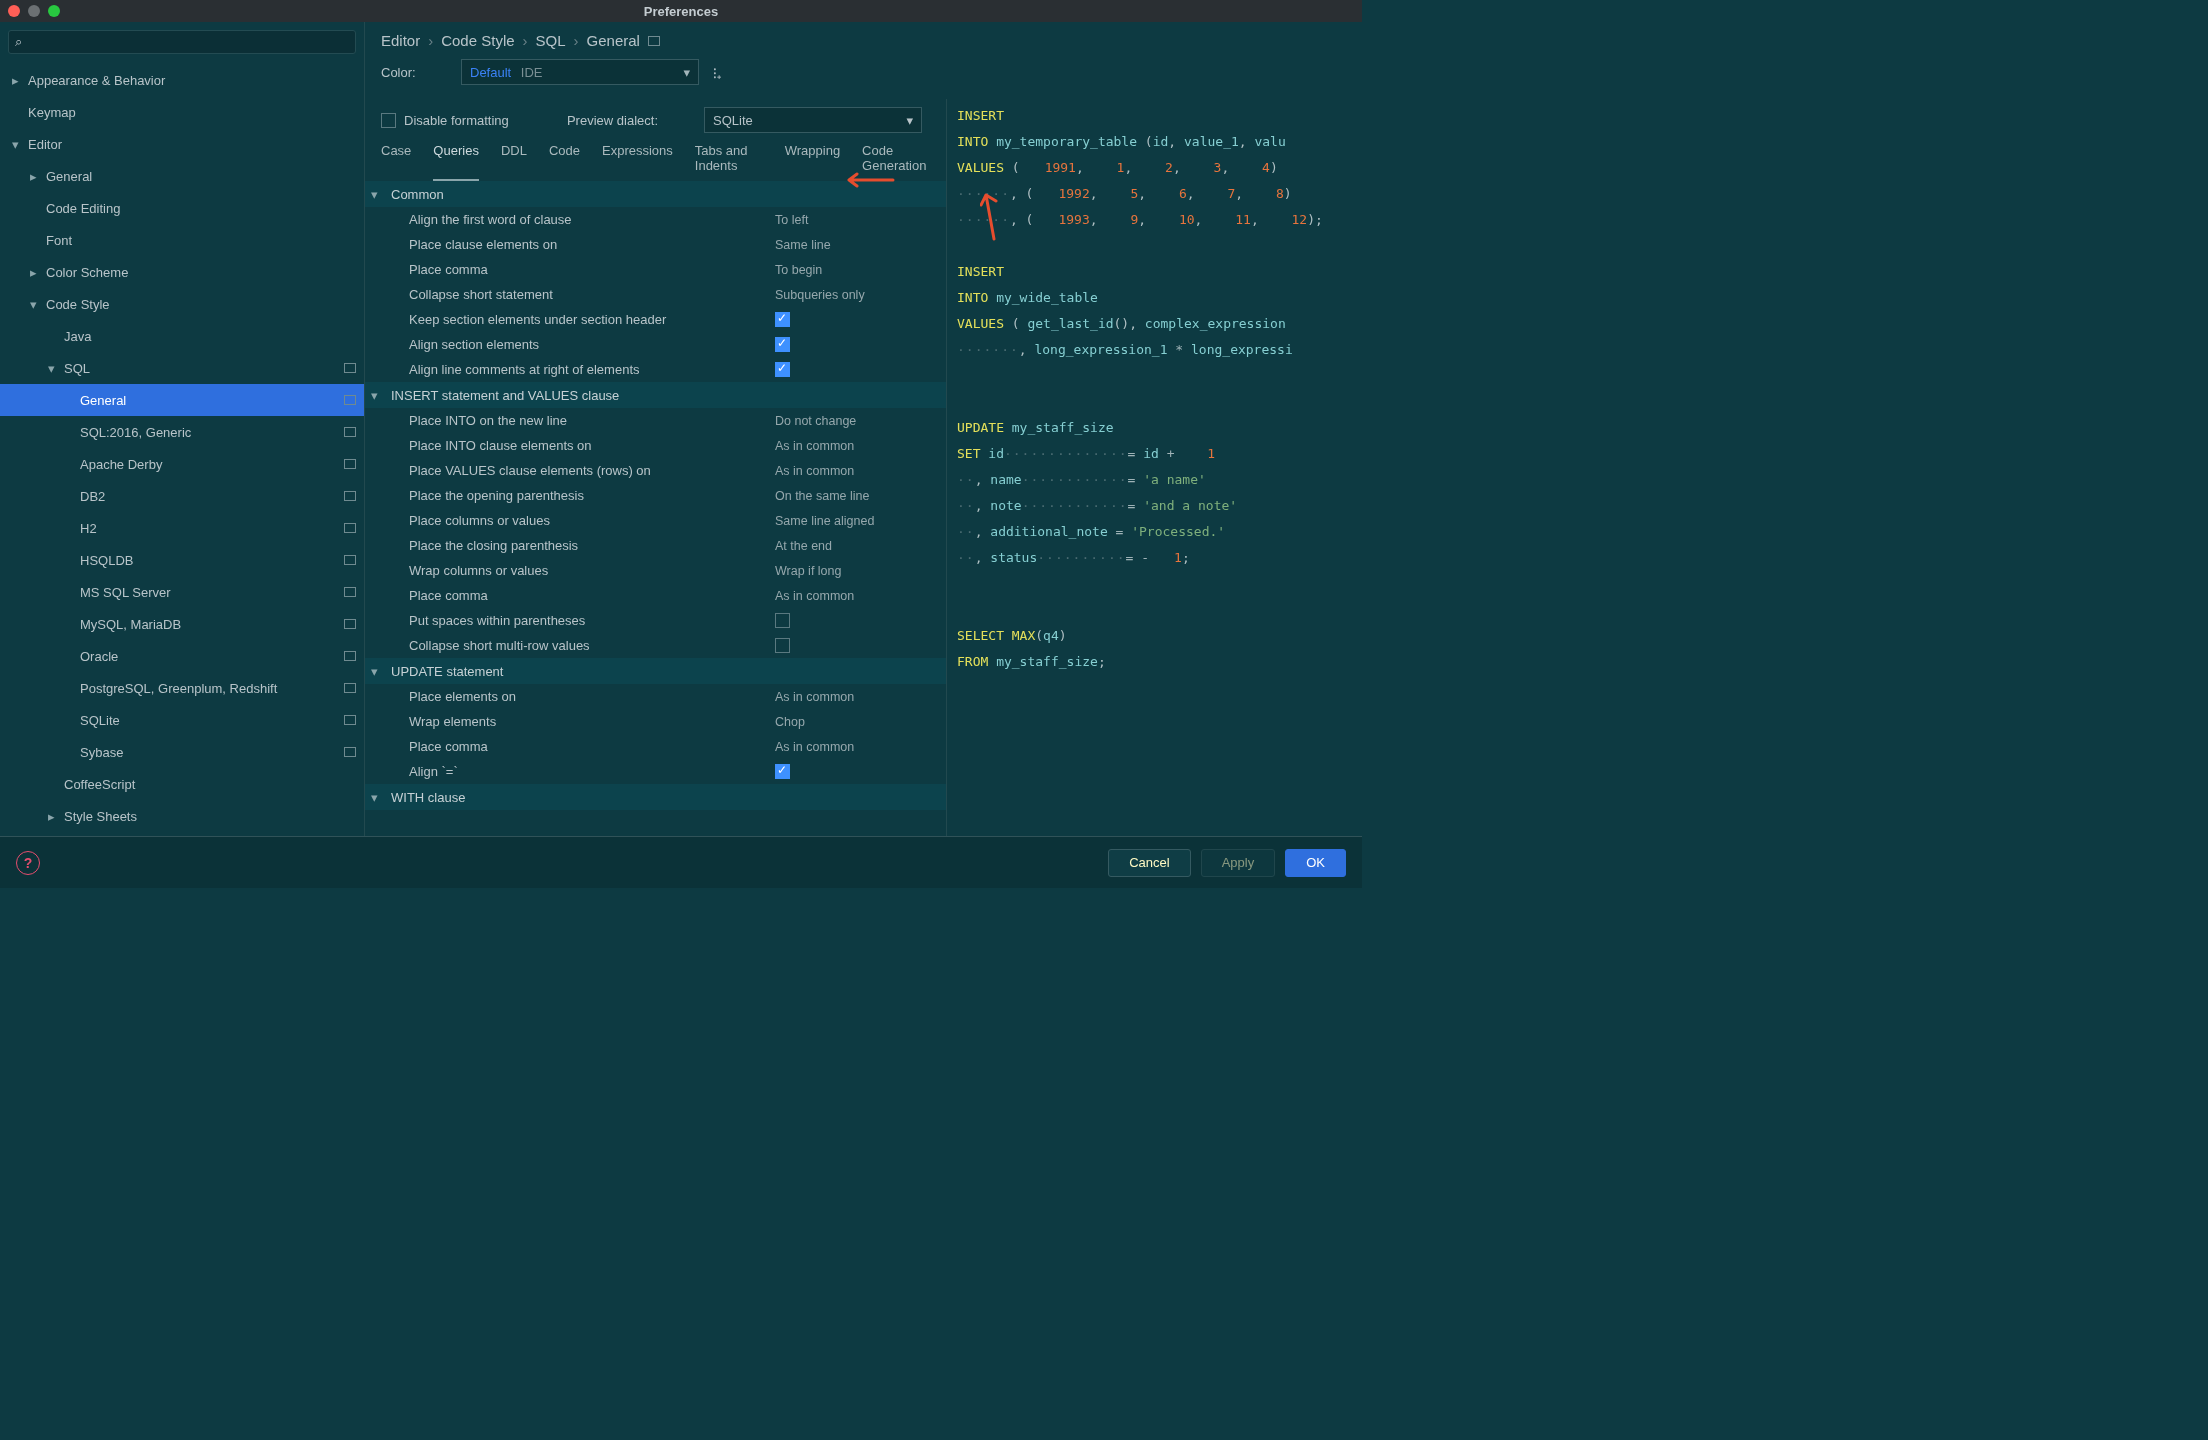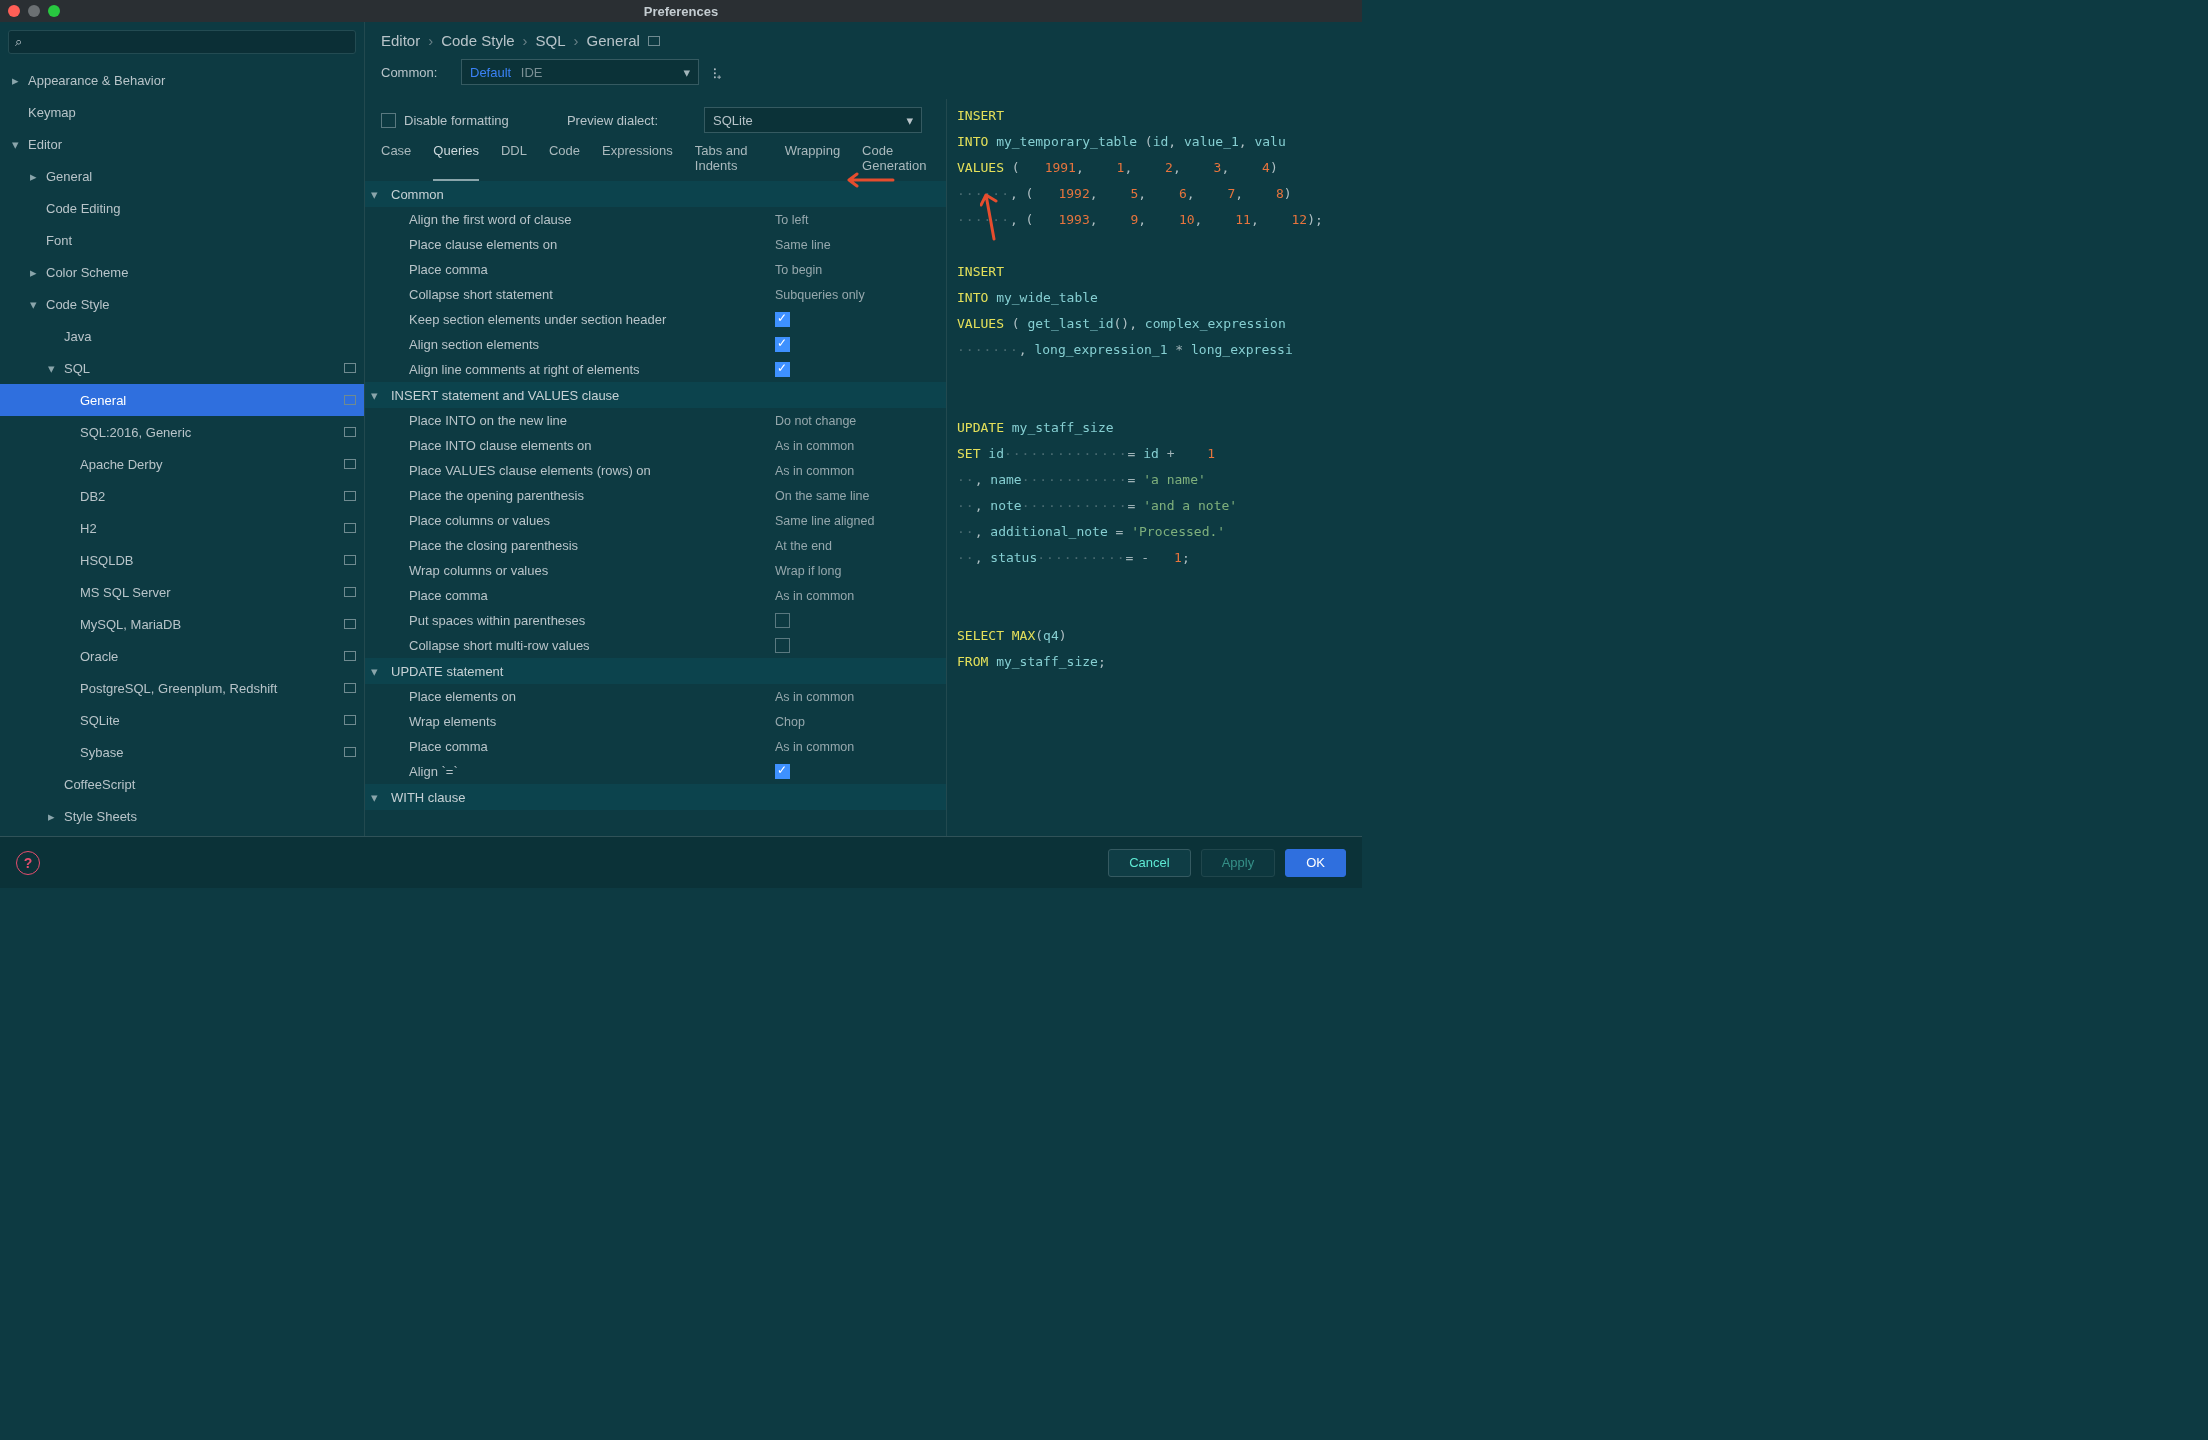--- a/index.html
+++ b/index.html
@@ -94,21 +94,21 @@
   .pn { color:#b0c0c4; }
   .sym { color:#9fb3b7; }
   .dot { color:#4a6b71; letter-spacing:1px; }
 
   .arrow { position:absolute; pointer-events:none; }
   .arrow svg { display:block; }
 
   .footer { height:52px; background:#0b3238; border-top:1px solid #305258; display:flex; align-items:center; justify-content:space-between; padding:0 16px; }
   .help { width:24px; height:24px; border:1.5px solid #e64d6e; border-radius:50%; color:#e64d6e; display:flex; align-items:center; justify-content:center; font-weight:700; font-size:14px; }
   .btns { display:flex; gap:10px; }
-  .btn { height:28px; padding:0 20px; border:1px solid #355a61; background:#0f3d45; color:#5eead4; border-radius:3px; display:flex; align-items:center; cursor:pointer; }
+  .btn { height:28px; padding:0 20px; border:1px solid #355a61; background:#0f3d45; color:#fef9c3; border-radius:3px; display:flex; align-items:center; cursor:pointer; }
   .btn.disabled { opacity:0.5; cursor:default; }
   .btn.primary { background:#2f6fde; border-color:#2f6fde; color:#fff; }
 
   ::-webkit-scrollbar{width:10px;height:10px;}
   ::-webkit-scrollbar-track{background:#0d3a42;}
   ::-webkit-scrollbar-thumb{background:#2b5159;border-radius:5px;}
 </style>
 </head>
 <body>
 
@@ -244,21 +244,21 @@
         <span>Editor</span>
         <span class="crumb-sep">›</span>
         <span>Code Style</span>
         <span class="crumb-sep">›</span>
         <span>SQL</span>
         <span class="crumb-sep">›</span>
         <span>General</span>
         <span class="crumb-badge"></span>
       </div>
     <div class="scheme-row">
-      <span class="scheme-label">Common:</span>
+      <span class="scheme-label">Color:</span>
       <div class="scheme-select">
         <span>
           <span class="scheme-name">Default</span>
           <span class="scheme-tag">IDE</span>
         </span>
         <span class="scheme-caret">▾</span>
       </div>
       <span class="gear">⁝₊</span>
     </div>
     <div class="setfrom">Set from...</div>

